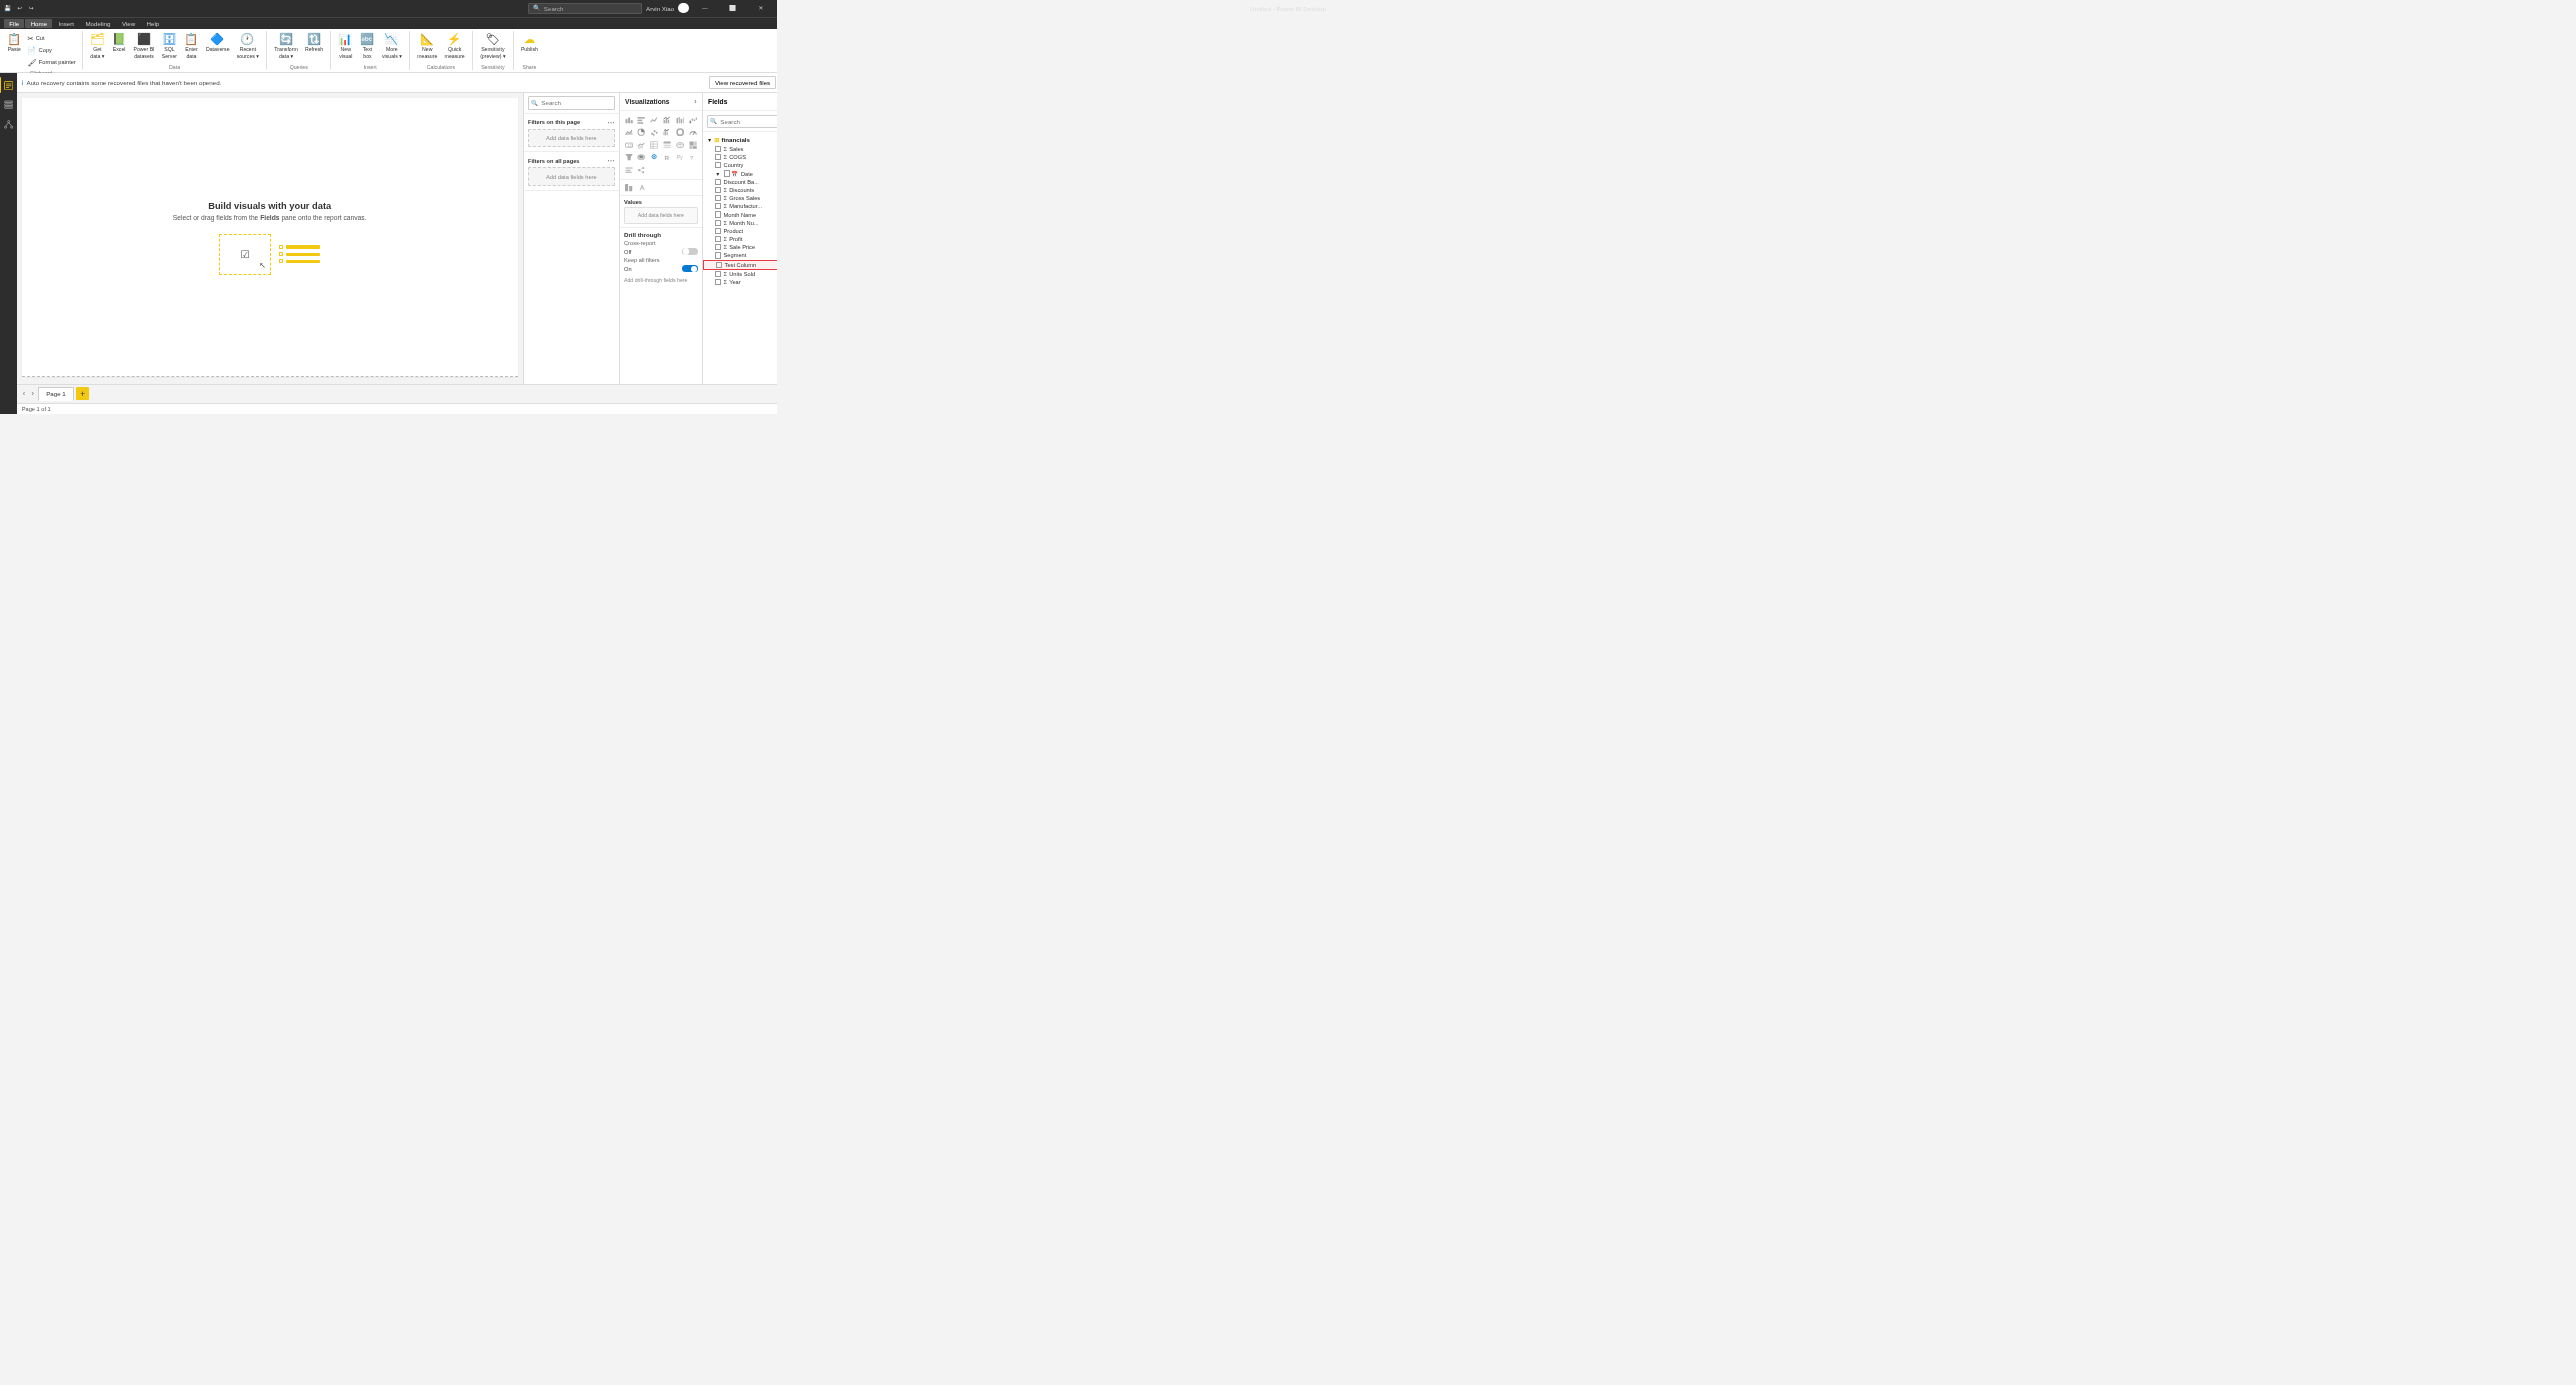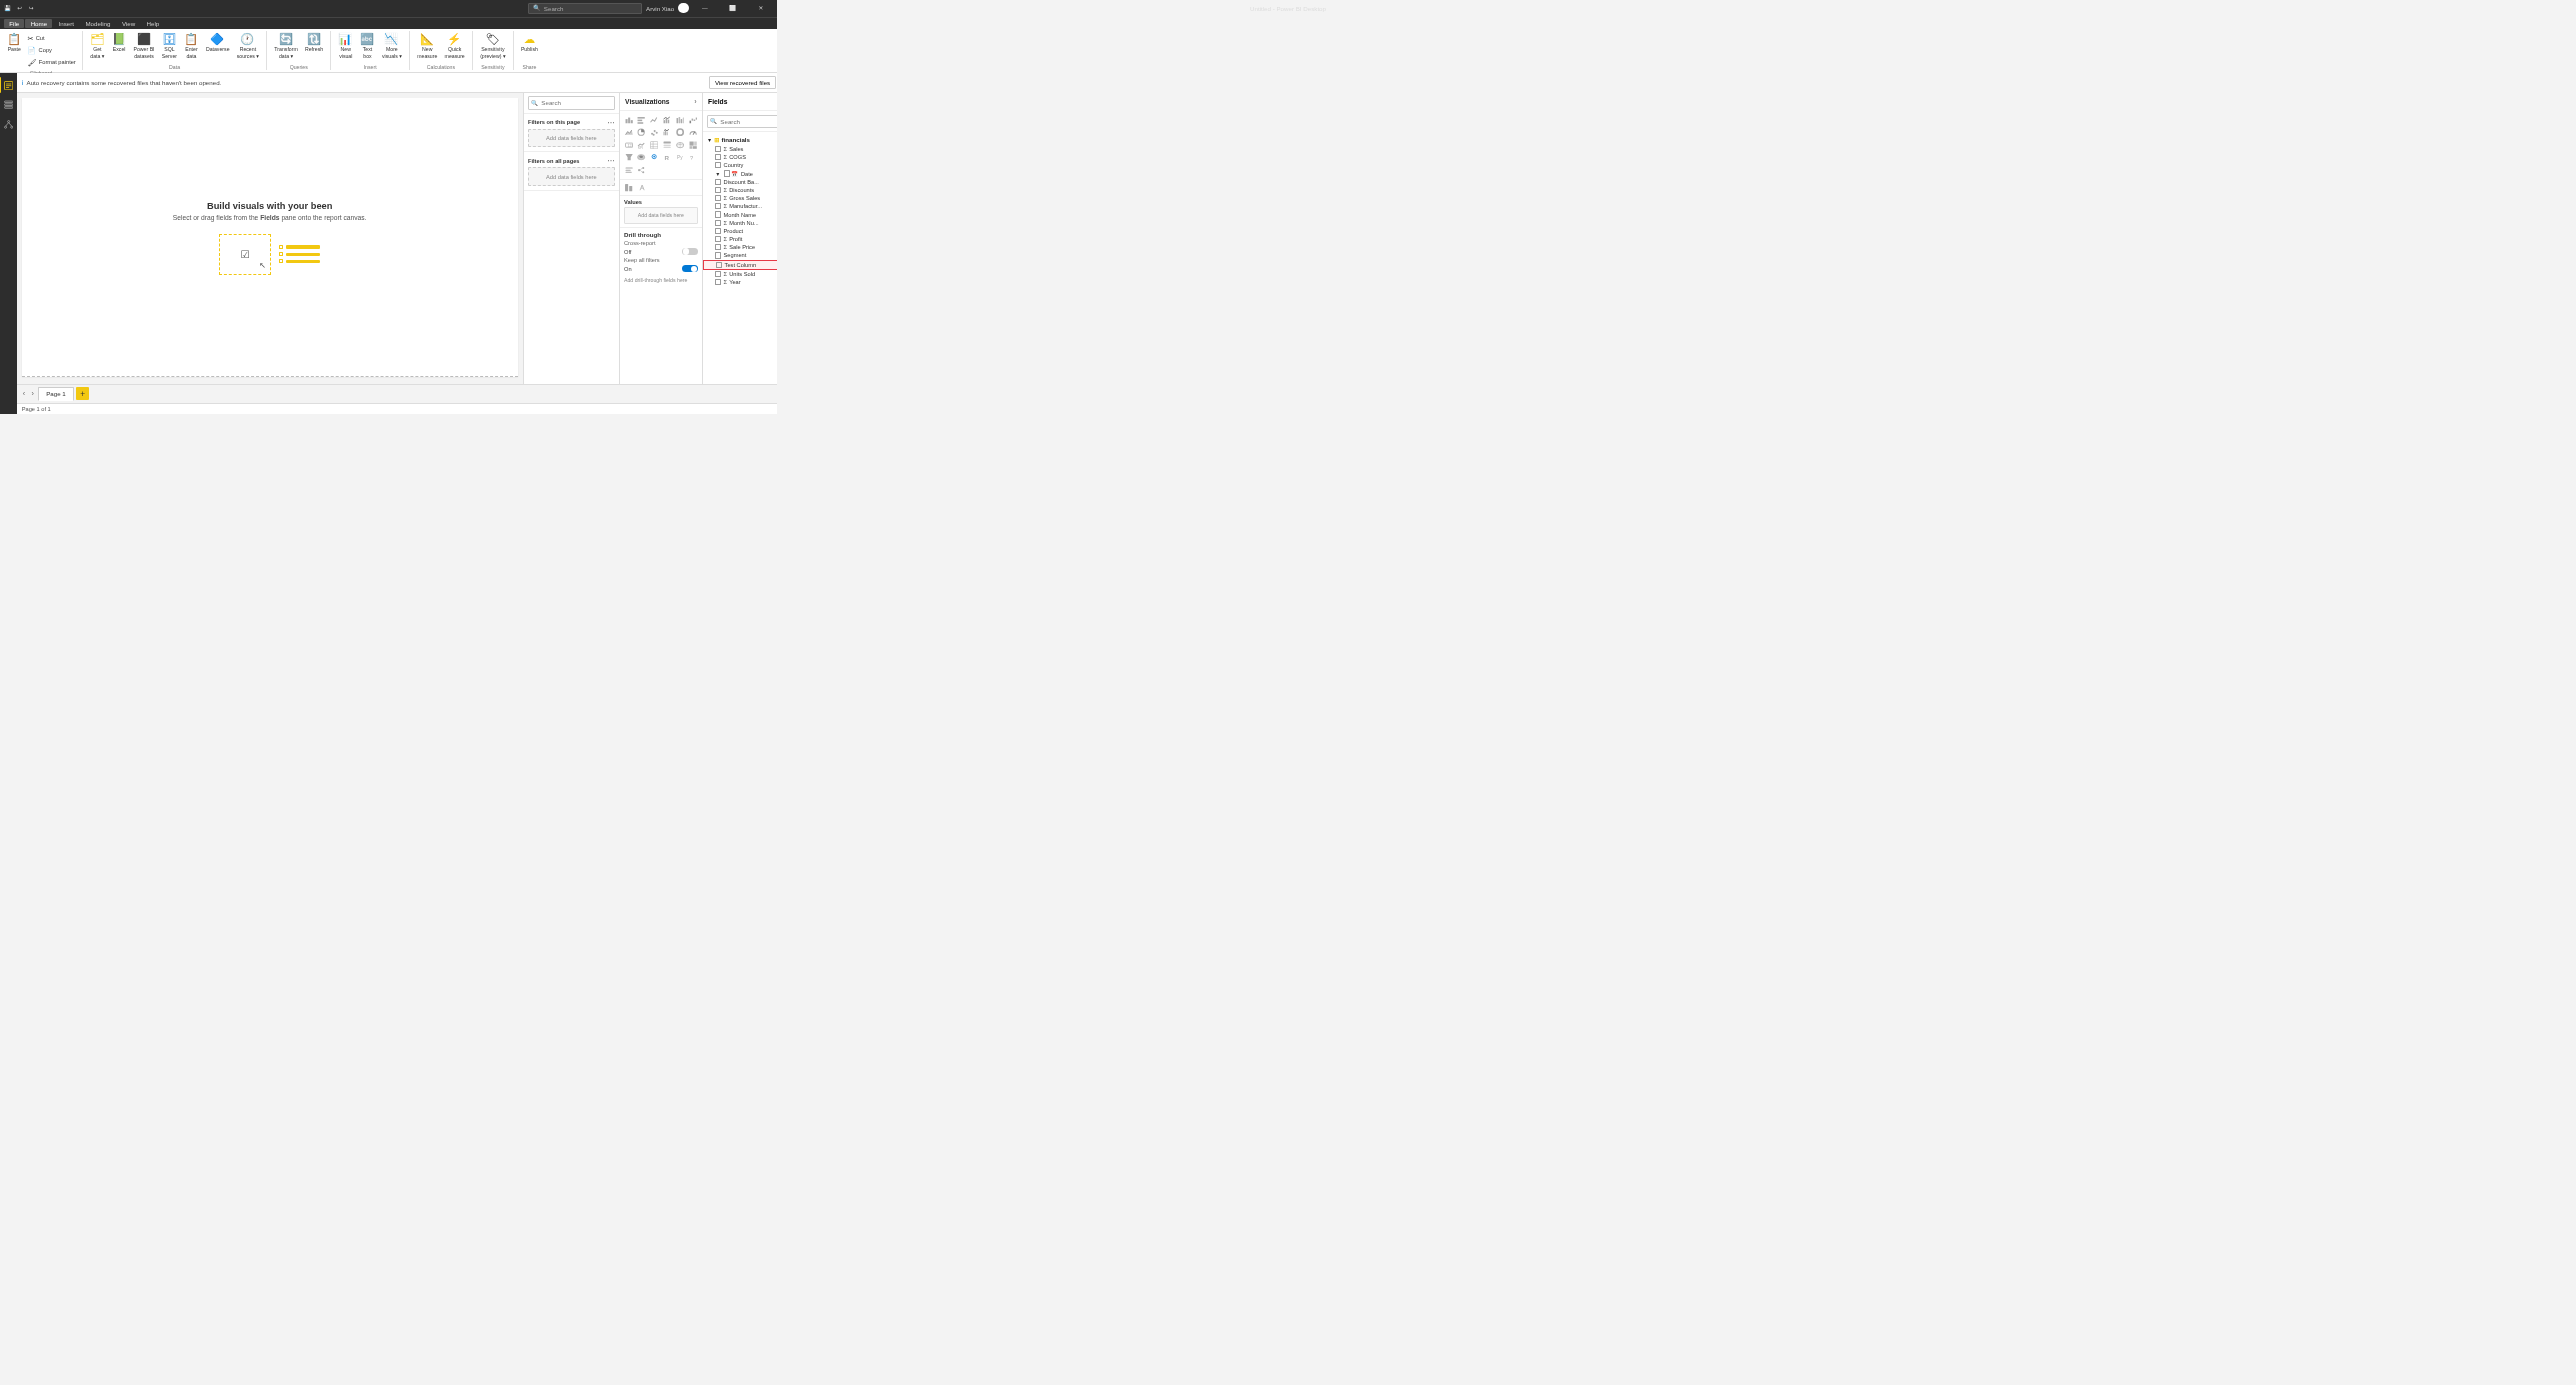--- a/index.html
+++ b/index.html
@@ -680,21 +680,21 @@
         </button>
         <span class="close-info">✕</span>
       </div>
     </div>
 
     <div style="display:flex;flex:1;overflow:hidden;">
 
       <div class="canvas-area">
         <div class="report-canvas">
           <div class="build-visuals">
-            <h2>Build visuals with your been</h2>
+            <h2>Build visuals with your data</h2>
             <p>
               <span>Select or drag fields from the </span><strong>Fields</strong><span> pane onto the report canvas.</span>
             </p>
           </div>
           <div class="canvas-illustration">
             <div class="illustration-card">
               <span class="check-icon">☑</span>
               <span class="cursor-icon">↖</span>
             </div>
             <div class="illustration-list">

